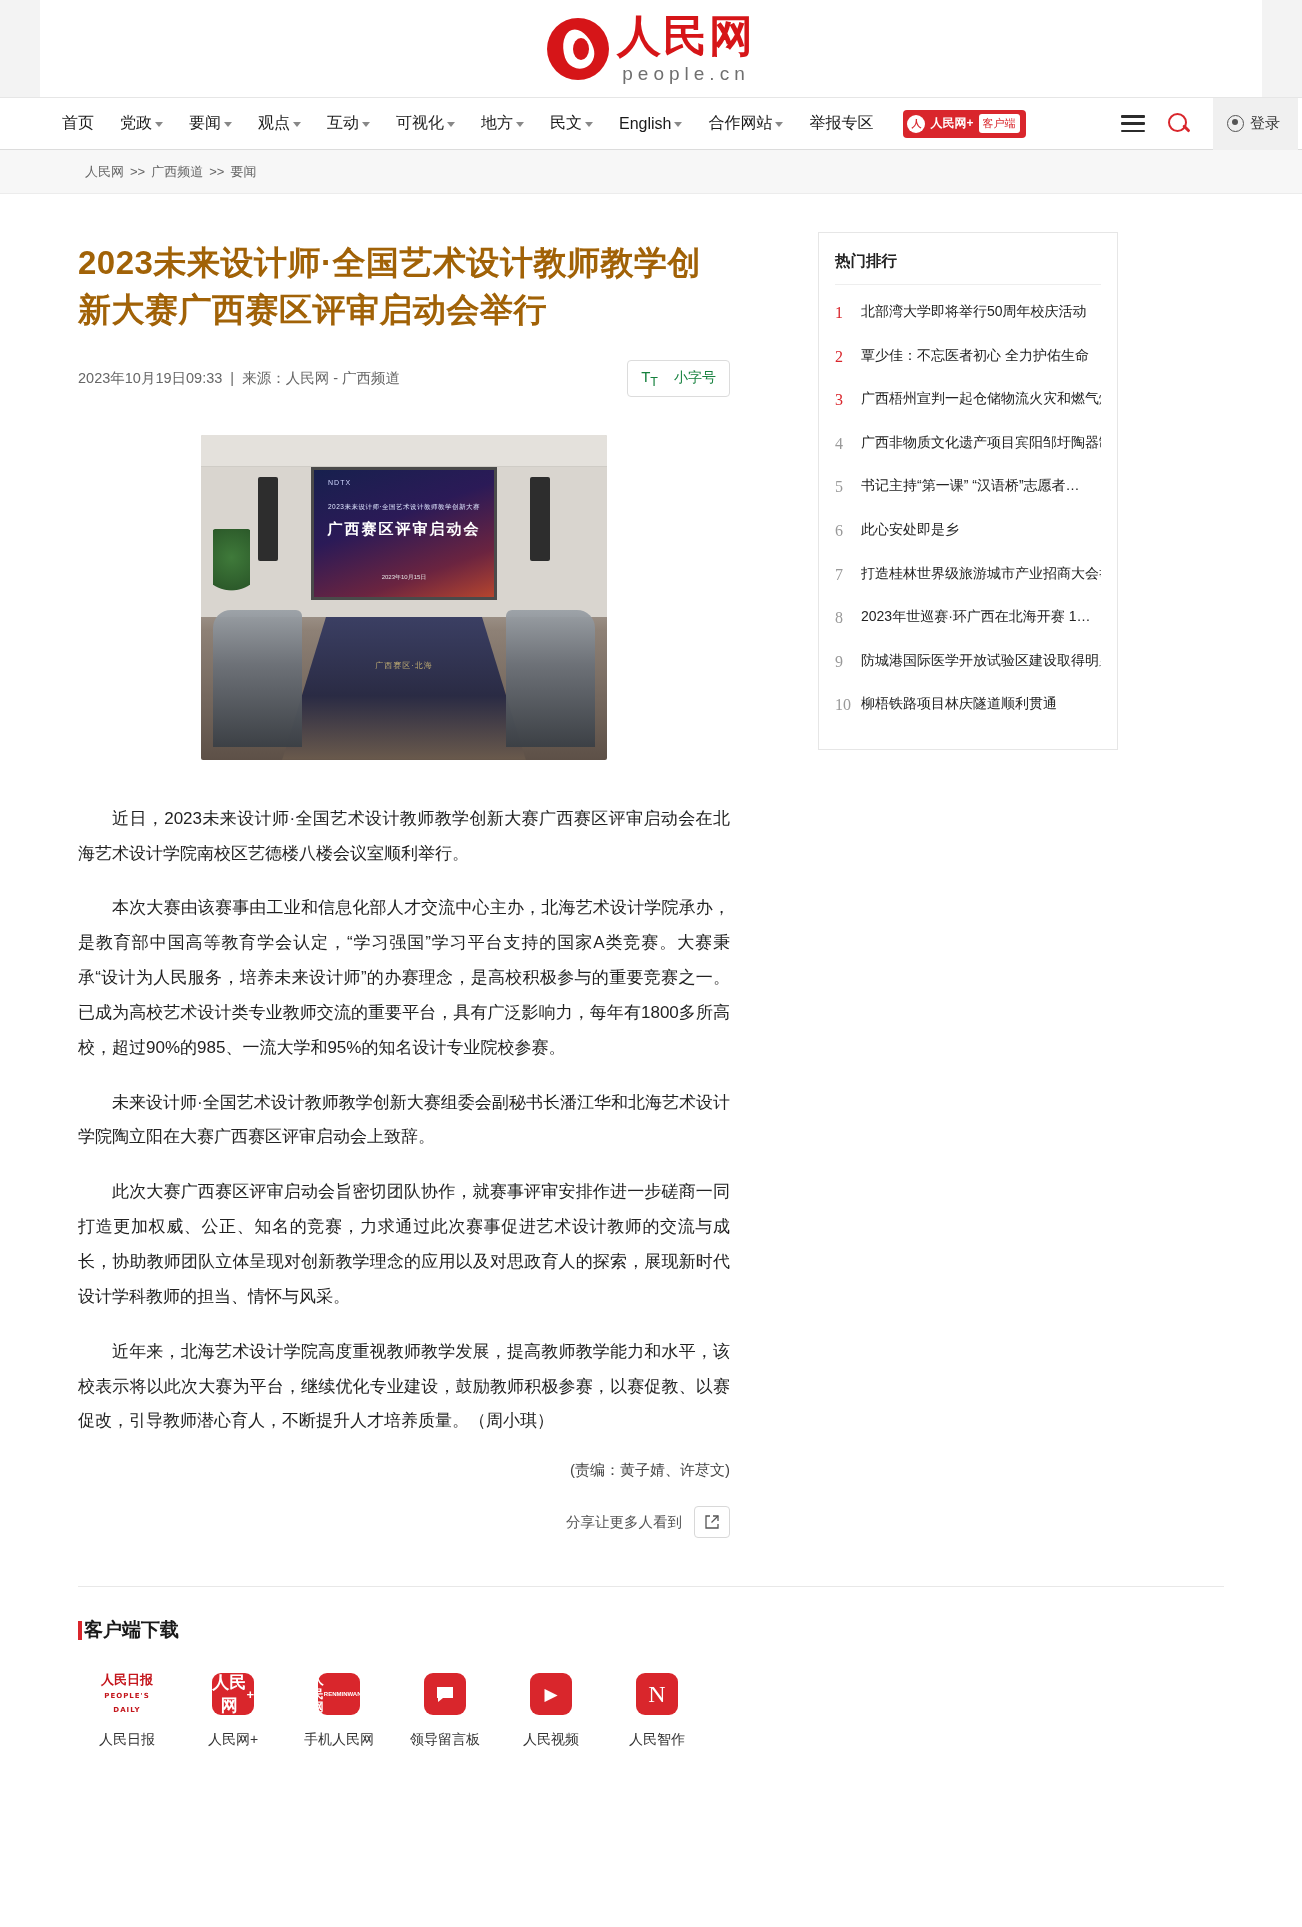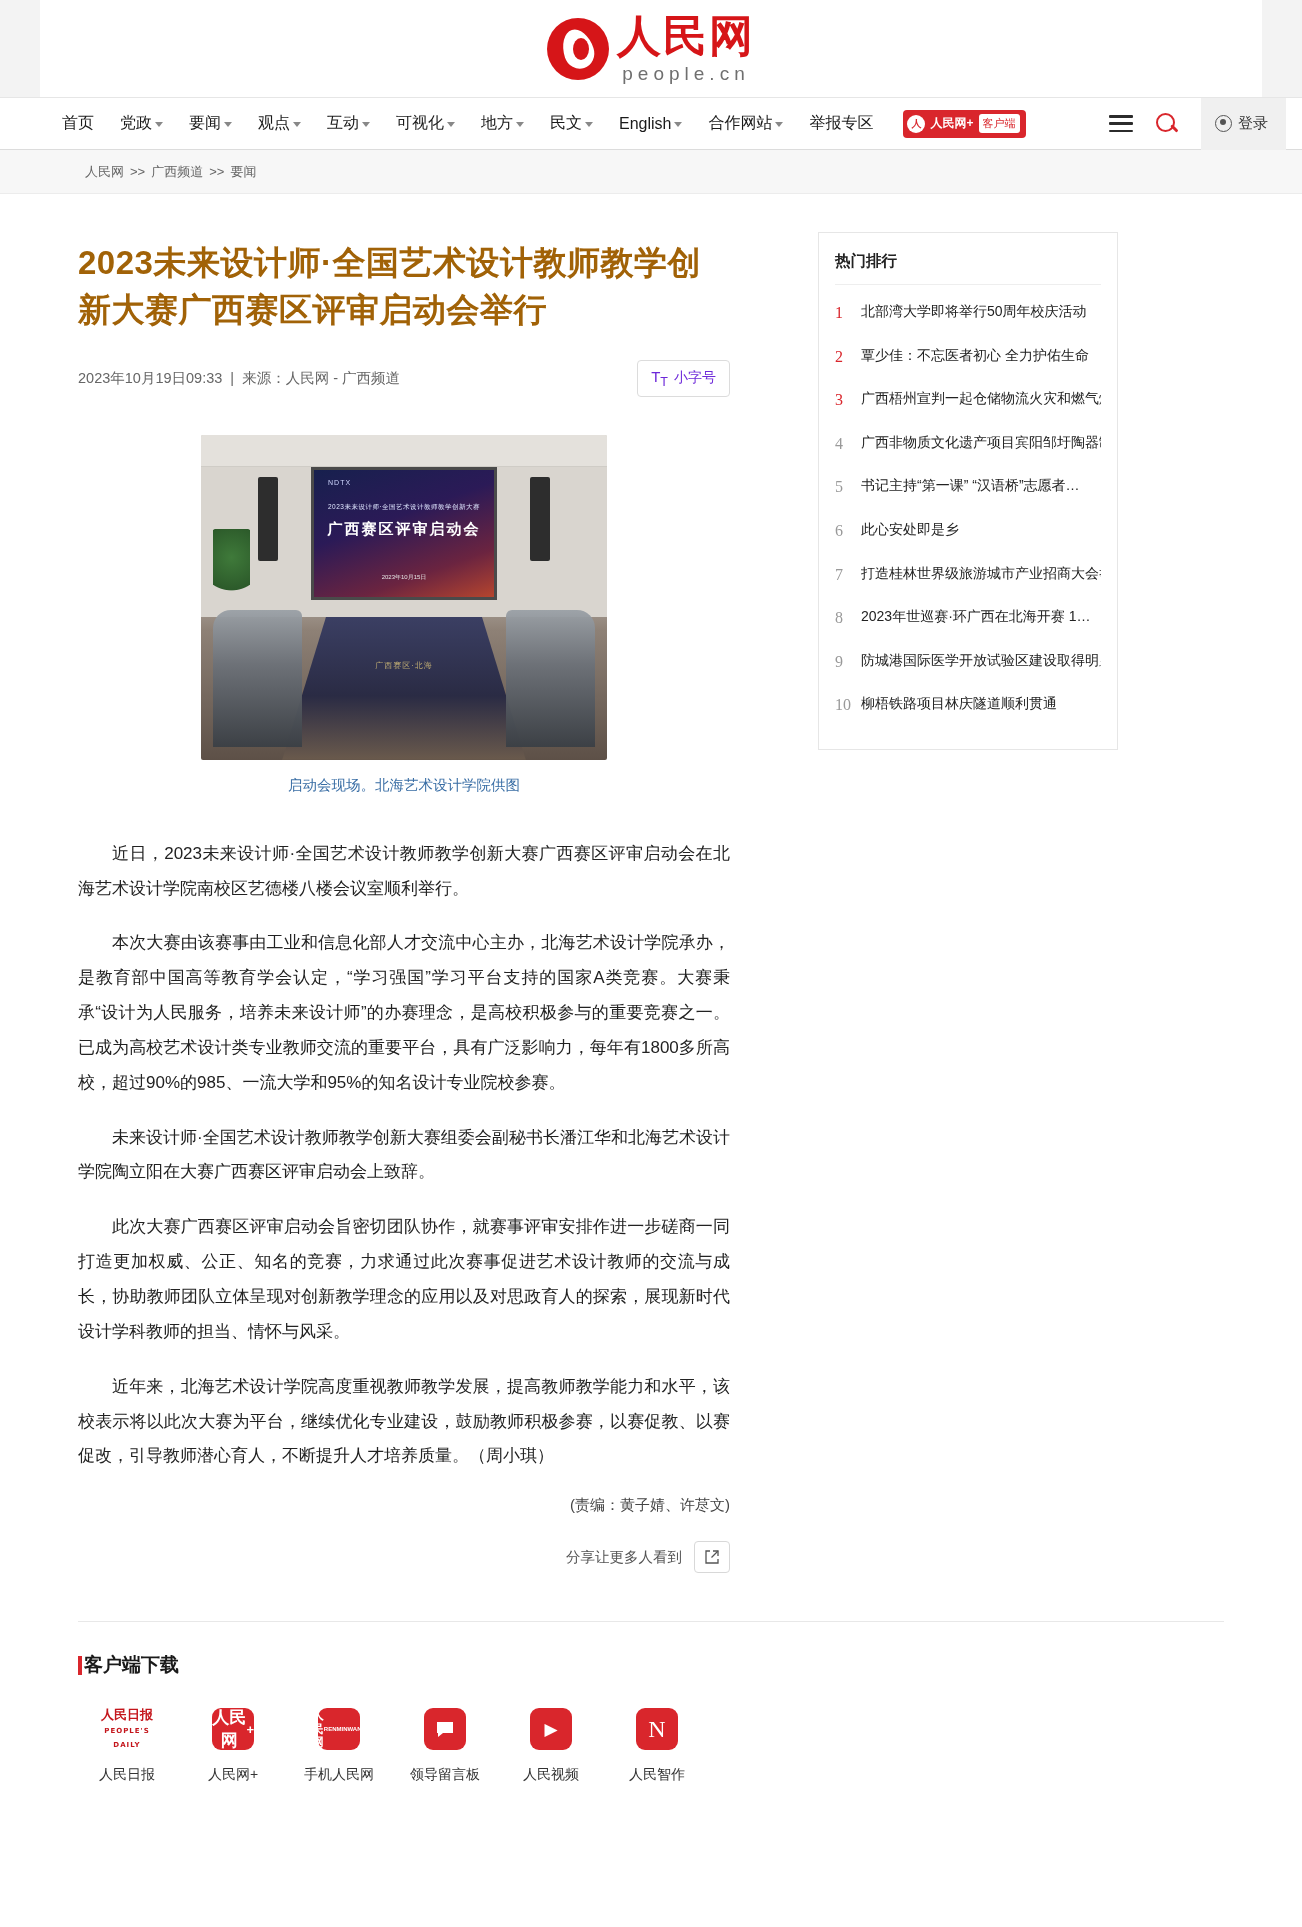--- a/index.html
+++ b/index.html
@@ -87,21 +87,21 @@
     width: 18px; height: 18px; border-radius: 50%;
     background: #fff; color: #d9262c; font-size: 10px;
     display: inline-flex; align-items: center; justify-content: center;
     font-weight: bold;
   }
   .nav-app-badge .b1 { font-size: 12px; font-weight: bold; color: #fff; }
   .nav-app-badge .b2 {
     font-size: 11px; background: #fff; color: #d9262c;
     border-radius: 3px; padding: 2px 4px;
   }
-  .nav-right { margin-left: auto; display: flex; align-items: center; gap: 22px; padding-right: 16px; }
+  .nav-right { margin-left: auto; display: flex; align-items: center; gap: 22px; padding-right: 4px; }
   .hamburger { width: 24px; height: 17px; display: flex; flex-direction: column; justify-content: space-between; cursor: pointer; }
   .hamburger span { display: block; height: 2.5px; background: #2b2b2b; border-radius: 1px; }
   .search-circle { width: 24px; height: 24px; position: relative; cursor: pointer; }
   .search-circle::before {
     content: ""; position: absolute; left: 1px; top: 1px;
     width: 15px; height: 15px; border: 2.5px solid #d9262c; border-radius: 50%;
   }
   .search-circle::after {
     content: ""; position: absolute; left: 15px; top: 15px;
     width: 9px; height: 2.5px; background: #d9262c; transform: rotate(45deg);
@@ -144,22 +144,22 @@
     font-size: 33px; line-height: 1.42; color: #a16207;
     margin: 18px 0 26px 0; font-weight: bold; letter-spacing: .5px;
   }
   .meta-row {
     display: flex; align-items: center; justify-content: space-between;
     border-bottom: 0; padding-bottom: 4px;
   }
   .meta-text { font-size: 14.5px; color: #666; }
   .fontsize-btn {
     border: 1px solid #dcdcdc; border-radius: 4px; background: #fff;
-    padding: 7px 13px; font-size: 14px; color: #6d28d9;
-    display: inline-flex; align-items: center; gap: 6px; cursor: pointer;
+    padding: 7px 13px; font-size: 14px; color: #15803d;
+    display: inline-flex; align-items: center; gap: 16px; cursor: pointer;
   }
   .fontsize-btn .tt { font-size: 15px; }
 
   .figure { margin: 34px 0 0 0; text-align: center; }
   .figure-img {
     width: 406px; height: 325px; margin: 0 auto; display: block;
     border-radius: 2px; position: relative; overflow: hidden;
     background: linear-gradient(180deg, #d8d4cf 0%, #cfcac4 38%, #8e8176 60%, #5d5047 100%);
   }
   
@@ -394,21 +394,20 @@
           <span class="s-sub">2023未来设计师·全国艺术设计教师教学创新大赛</span>
           <span class="s-main">广西赛区评审启动会</span>
           <span class="s-date">2023年10月15日</span>
         </div>
         <div class="fig-table">
           <span class="fig-table-text">广西赛区·北海</span>
         </div>
         <div class="fig-people-l"></div>
         <div class="fig-people-r"></div>
       </div>
-      <div class="figcaption">启动会现场。北海艺术设计学院供图</div>
     </div>
 
     <div class="body-text">
       <p>近日，2023未来设计师·全国艺术设计教师教学创新大赛广西赛区评审启动会在北海艺术设计学院南校区艺德楼八楼会议室顺利举行。</p>
       <p>本次大赛由该赛事由工业和信息化部人才交流中心主办，北海艺术设计学院承办，是教育部中国高等教育学会认定，“学习强国”学习平台支持的国家A类竞赛。大赛秉承“设计为人民服务，培养未来设计师”的办赛理念，是高校积极参与的重要竞赛之一。已成为高校艺术设计类专业教师交流的重要平台，具有广泛影响力，每年有1800多所高校，超过90%的985、一流大学和95%的知名设计专业院校参赛。</p>
       <p>未来设计师·全国艺术设计教师教学创新大赛组委会副秘书长潘江华和北海艺术设计学院陶立阳在大赛广西赛区评审启动会上致辞。</p>
       <p>此次大赛广西赛区评审启动会旨密切团队协作，就赛事评审安排作进一步磋商一同打造更加权威、公正、知名的竞赛，力求通过此次赛事促进艺术设计教师的交流与成长，协助教师团队立体呈现对创新教学理念的应用以及对思政育人的探索，展现新时代设计学科教师的担当、情怀与风采。</p>
       <p>近年来，北海艺术设计学院高度重视教师教学发展，提高教师教学能力和水平，该校表示将以此次大赛为平台，继续优化专业建设，鼓励教师积极参赛，以赛促教、以赛促改，引导教师潜心育人，不断提升人才培养质量。（周小琪）</p>
     </div>
 

